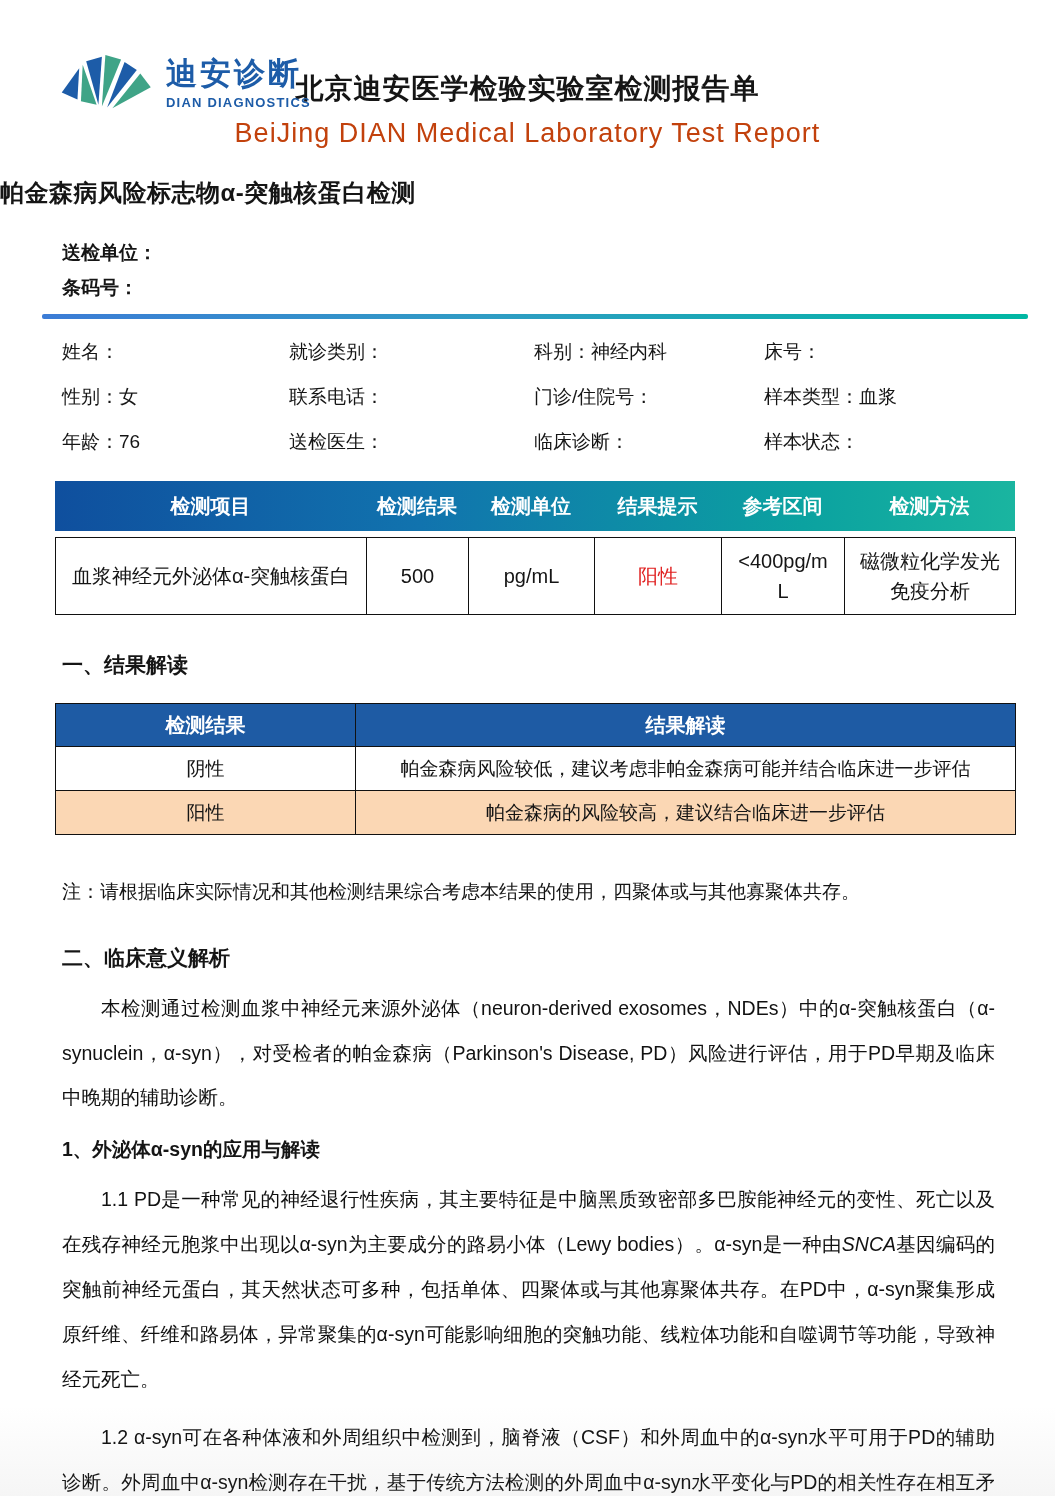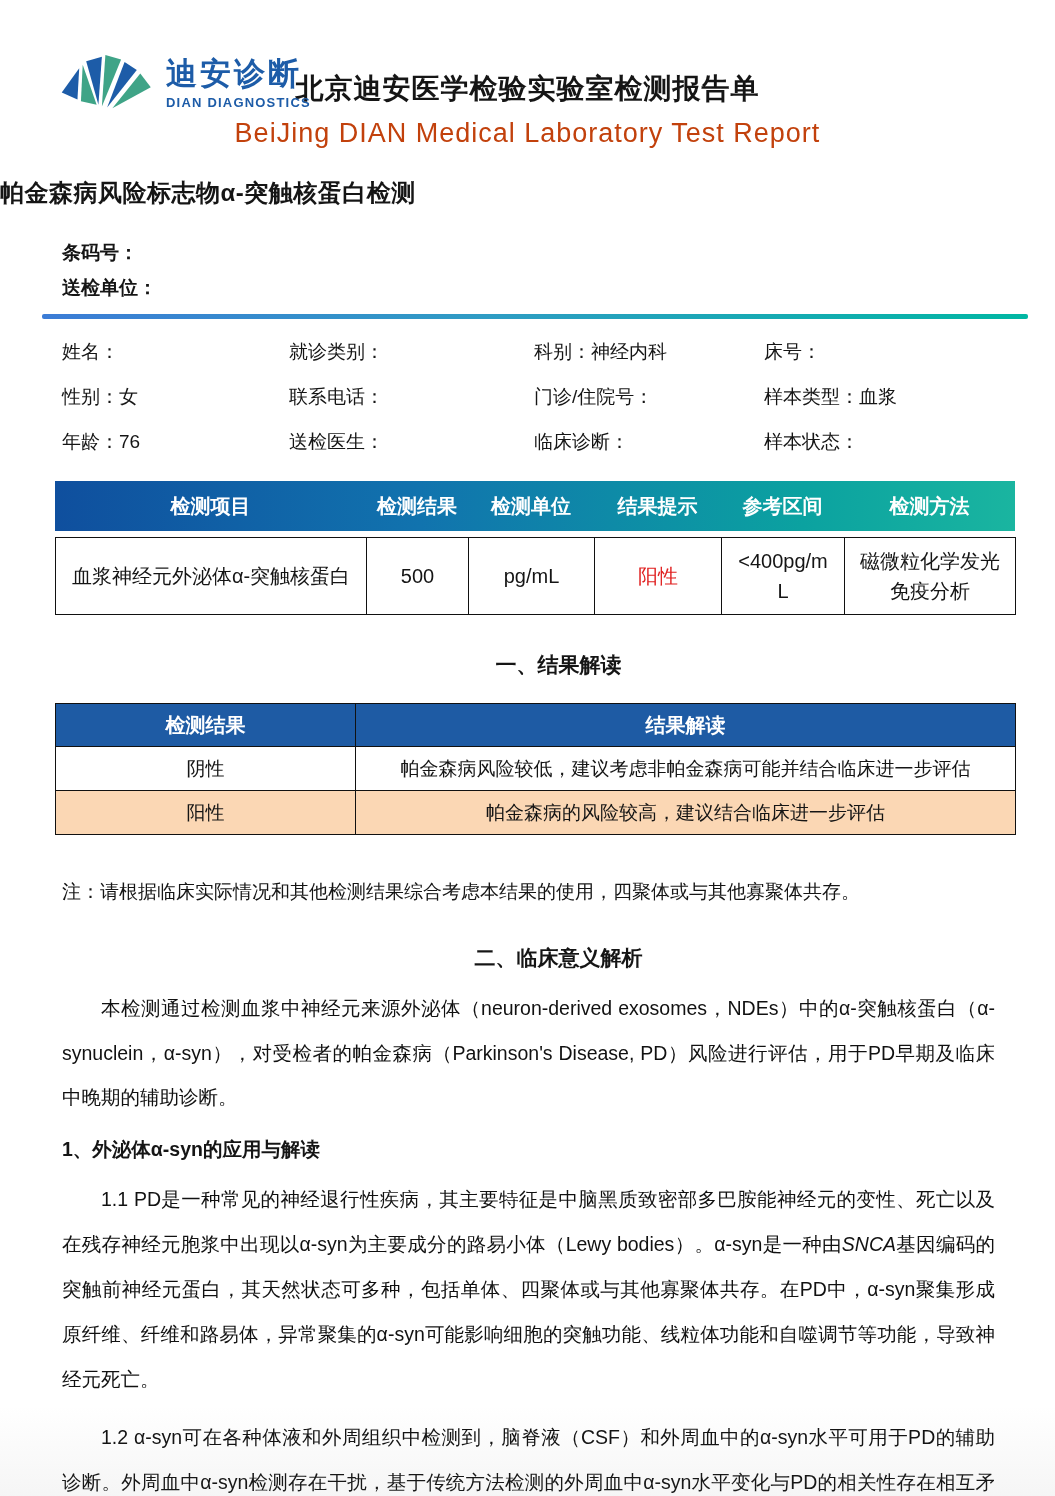--- a/index.html
+++ b/index.html
@@ -53,21 +53,21 @@
   .rh-c4{width:127px;} .rh-c5{width:123px;} .rh-c6{width:171px;}
   .results-body{margin-top:6px;border-collapse:collapse;table-layout:fixed;width:960px;border-radius:12px;}
   .results-body td{
     border:1.5px solid #111;height:72px;text-align:center;vertical-align:middle;
     font-size:20px;padding:2px 4px;line-height:1.5;
   }
   .flag-positive{color:#e02020;}
   .ref-wrap{display:inline-block;max-width:92px;word-break:break-all;}
   .method-wrap{display:inline-block;max-width:150px;}
   
-  .section-title{margin:36px 0 0 62px;font-size:21px;font-weight:bold;text-align:center;}
+  .section-title{margin:36px 0 0 62px;font-size:21px;font-weight:bold;}
   .interp{
     margin:24px 0 0 55px;width:960px;border-collapse:collapse;
     font-size:19px;text-align:center;table-layout:fixed;
   }
   .interp th{
     background:#1e5ba4;color:#ffffff;font-weight:bold;height:40px;
     border:1.5px solid #111;font-size:20px;
   }
   .interp td{border:1.5px solid #111;height:41px;vertical-align:middle;}
   .row-positive td{background:#fbd7b4;}
@@ -103,22 +103,22 @@
       <span class="logo-cn">迪安诊断</span>
       <span class="logo-en">DIAN DIAGNOSTICS</span>
     </div>
   </div>
 
   <div class="title-cn">北京迪安医学检验实验室检测报告单</div>
   <div class="title-en">BeiJing DIAN Medical Laboratory Test Report</div>
   <div class="subtitle">帕金森病风险标志物α-突触核蛋白检测</div>
 
   <div class="meta">
+    <div>送检单位：</div>
     <div>条码号：</div>
-    <div>送检单位：</div>
   </div>
   <div class="divider"></div>
 
   <div class="patient">
     <div class="pfield"><span>姓名：</span><span></span></div>
     <div class="pfield"><span>就诊类别：</span><span></span></div>
     <div class="pfield"><span>科别：</span><span>神经内科</span></div>
     <div class="pfield"><span>床号：</span><span></span></div>
     <div class="pfield"><span>性别：</span><span>女</span></div>
     <div class="pfield"><span>联系电话：</span><span></span></div>

